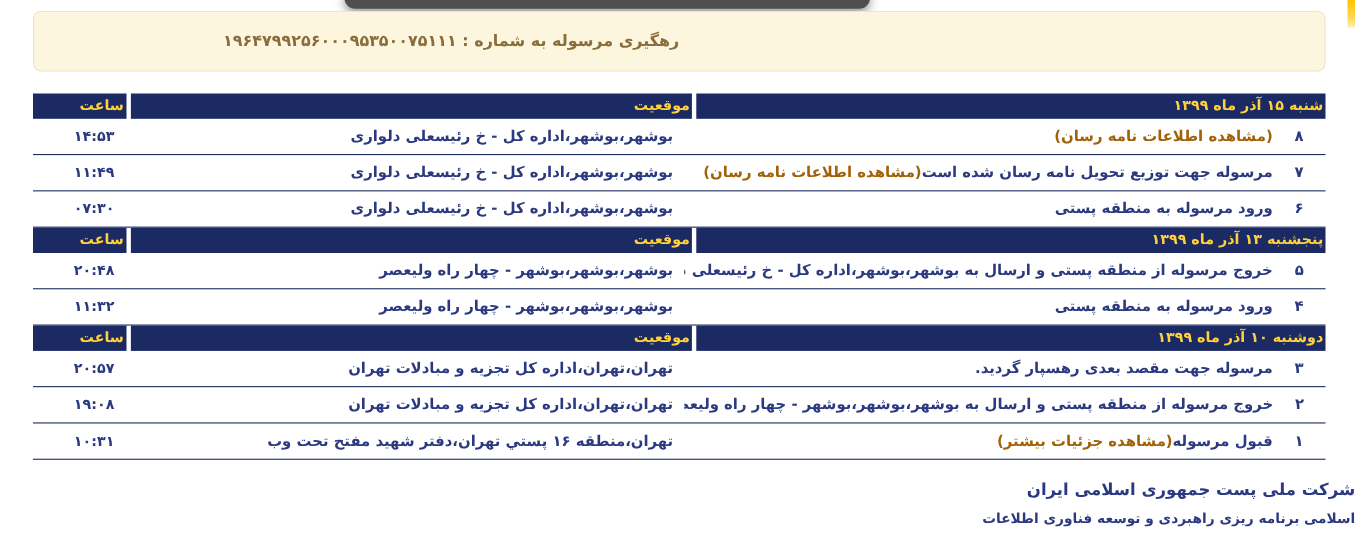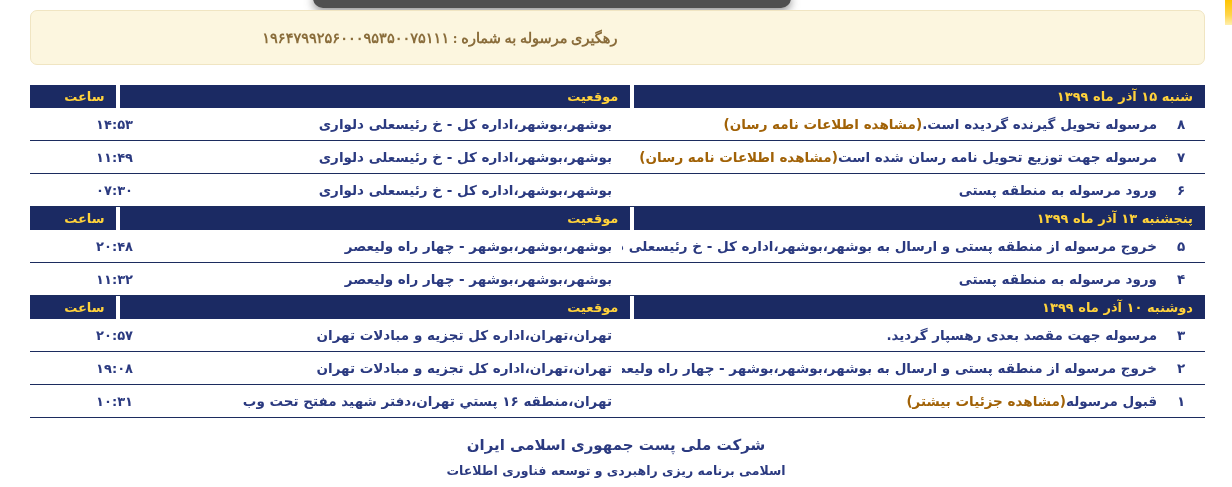--- a/index.html
+++ b/index.html
@@ -33,50 +33,49 @@
     background: #fcf6df;
     border: 1px solid #f0e5c2;
     border-radius: 7px;
   }
   .banner-text {
     position: absolute; right: 50%; top: 50%;
     transform: translateY(-50%);
     white-space: nowrap;
     font-size: 14.5px; font-weight: bold;
     color: #8a6d3b;
-    font-family: Liberation Serif, serif;
   }
 
   .track { position: absolute; top: 85px; left: 30px; right: 27px; }
 
   .band { display: flex; gap: 4px; height: 23px; }
   .band > div {
     background: #1b2a63;
     color: #ffd23b;
     font-size: 13px; font-weight: bold;
     line-height: 23px;
-    padding: 0 12px;
+    padding: 0 2px;
     overflow: hidden; white-space: nowrap;
   }
   .b-date { width: 645px; }
   .b-loc  { width: 576px; }
   .b-time { width: 95px; }
 
   .row {
     display: flex; height: 33px; align-items: center;
     border-bottom: 1.5px solid #1c2c5e;
     color: #2b3a80; font-size: 13.5px; font-weight: bold;
   }
   .c-desc { width: 583px; display: flex; align-items: center; height: 100%; white-space: nowrap; overflow: hidden; }
   .num    { width: 48px; flex: none; text-align: center; }
   .c-loc  { width: 489px; padding: 0 10px; white-space: nowrap; overflow: hidden; }
-  .c-time { width: 95px; font-size: 13px; letter-spacing: .3px; }
+  .c-time { width: 95px; text-align: center; font-size: 13px; letter-spacing: .3px; }
   .link   { color: #a16207; cursor: pointer; }
 
-  .footer { position: absolute; top: 436px; left: 0; right: 0; text-align: center; color: #2b3a80; }
+  .footer { position: absolute; top: 436px; left: 0; right: 0; text-align: right; color: #2b3a80; }
   .f1 { font-size: 15px; font-weight: bold; }
   .f2 { font-size: 12.5px; font-weight: bold; margin-top: 9px; }
 </style>
 </head>
 <body>
 
 <div class="header-shadow"></div>
 <div class="scroll-thumb"></div>
 
 <div class="banner">
@@ -85,21 +84,20 @@
 
 <div class="track">
     <div class="band">
       <div class="b-date">شنبه ۱۵ آذر ماه ۱۳۹۹</div>
       <div class="b-loc">موقعیت</div>
       <div class="b-time">ساعت</div>
     </div>
     <div class="row">
       <div class="c-desc">
         <span class="num">۸</span>
-        <span class="desc-text">مرسوله تحویل گیرنده گردیده است.</span>
         <span class="link">(مشاهده اطلاعات نامه رسان)</span>
       </div>
       <div class="c-loc">بوشهر،بوشهر،اداره کل - خ رئیسعلی دلواری</div>
       <div class="c-time">۱۴:۵۳</div>
     </div>
     <div class="row">
       <div class="c-desc">
         <span class="num">۷</span>
         <span class="desc-text">مرسوله جهت توزیع تحویل نامه رسان شده است</span>
         <span class="link">(مشاهده اطلاعات نامه رسان)</span>

